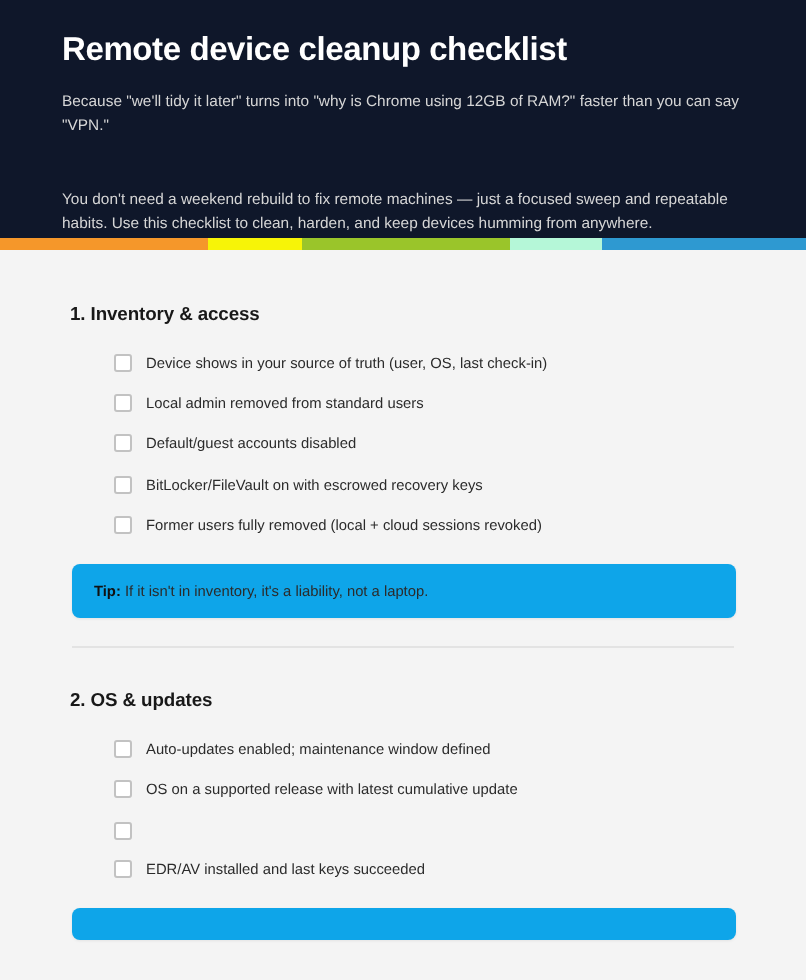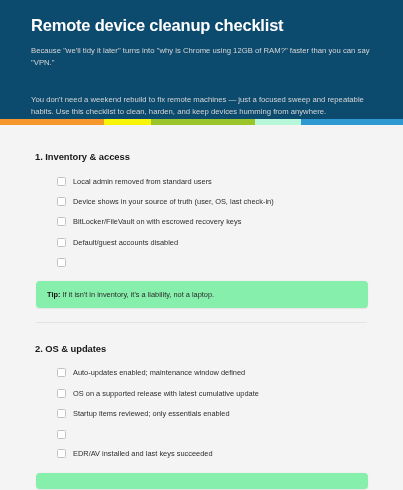--- a/index.html
+++ b/index.html
@@ -12,21 +12,21 @@
 
   body {
     font-family: "Liberation Sans", sans-serif;
     background: #f4f4f4;
     color: #1d1d1d;
     -webkit-font-smoothing: antialiased;
   }
 
   
   .header {
-    background: #0c4a6e;
+    background: #0f172a;
     padding: 16px 31px 14px 31px;
     height: 119px;
   }
 
   .header-title {
     font-size: 16.5px;
     font-weight: bold;
     color: #ffffff;
     letter-spacing: -0.2px;
     line-height: 1.2;
@@ -96,21 +96,21 @@
     color: #2b2b2b;
     letter-spacing: 0.01px;
     max-width: 300px;
   }
 
   
   .tip {
     margin: 9px 0 0 1px;
     margin-left: 1px;
     width: 332px;
-    background: #86efac;
+    background: #0ea5e9;
     border-radius: 4px;
     padding: 8px 11px;
     font-size: 7.4px;
     line-height: 1.5;
     color: #2b2b2b;
     box-shadow: 0 0.5px 1.5px rgba(0,0,0,0.07);
   }
   .tip-label { font-weight: bold; color: #111111; }
 
   .divider {
@@ -136,36 +136,37 @@
   <span style="background: rgb(46, 153, 209); width: 102px;"></span>
 </div>
 
 <div class="content">
 
   <section class="section sec1">
     <h2 class="section-title">1. Inventory &amp; access</h2>
     <ul class="items">
       <li class="item">
         <span class="checkbox"></span>
+        <span class="item-label">Device shows in your source of truth (user, OS, last check-in)</span>
+      </li>
+      <li class="item">
+        <span class="checkbox"></span>
         <span class="item-label">Local admin removed from standard users</span>
       </li>
       <li class="item">
         <span class="checkbox"></span>
-        <span class="item-label">Device shows in your source of truth (user, OS, last check-in)</span>
+        <span class="item-label">Default/guest accounts disabled</span>
       </li>
       <li class="item">
         <span class="checkbox"></span>
         <span class="item-label">BitLocker/FileVault on with escrowed recovery keys</span>
       </li>
       <li class="item">
         <span class="checkbox"></span>
-        <span class="item-label">Default/guest accounts disabled</span>
-      </li>
-      <li class="item">
-        <span class="checkbox"></span>
+        <span class="item-label">Former users fully removed (local + cloud sessions revoked)</span>
       </li>
     </ul>
     <div class="tip">
       <span class="tip-label">Tip:</span><span> If it isn't in inventory, it's a liability, not a laptop.</span>
     </div>
     <div class="divider"></div>
   </section>
 
   <section class="section sec2">
     <h2 class="section-title">2. OS &amp; updates</h2>
@@ -173,24 +174,20 @@
       <li class="item">
         <span class="checkbox"></span>
         <span class="item-label">Auto-updates enabled; maintenance window defined</span>
       </li>
       <li class="item">
         <span class="checkbox"></span>
         <span class="item-label">OS on a supported release with latest cumulative update</span>
       </li>
       <li class="item">
         <span class="checkbox"></span>
-        <span class="item-label">Startup items reviewed; only essentials enabled</span>
-      </li>
-      <li class="item">
-        <span class="checkbox"></span>
       </li>
       <li class="item">
         <span class="checkbox"></span>
         <span class="item-label">EDR/AV installed and last keys succeeded</span>
       </li>
     </ul>
     <div class="tip">
       
     </div>
 

